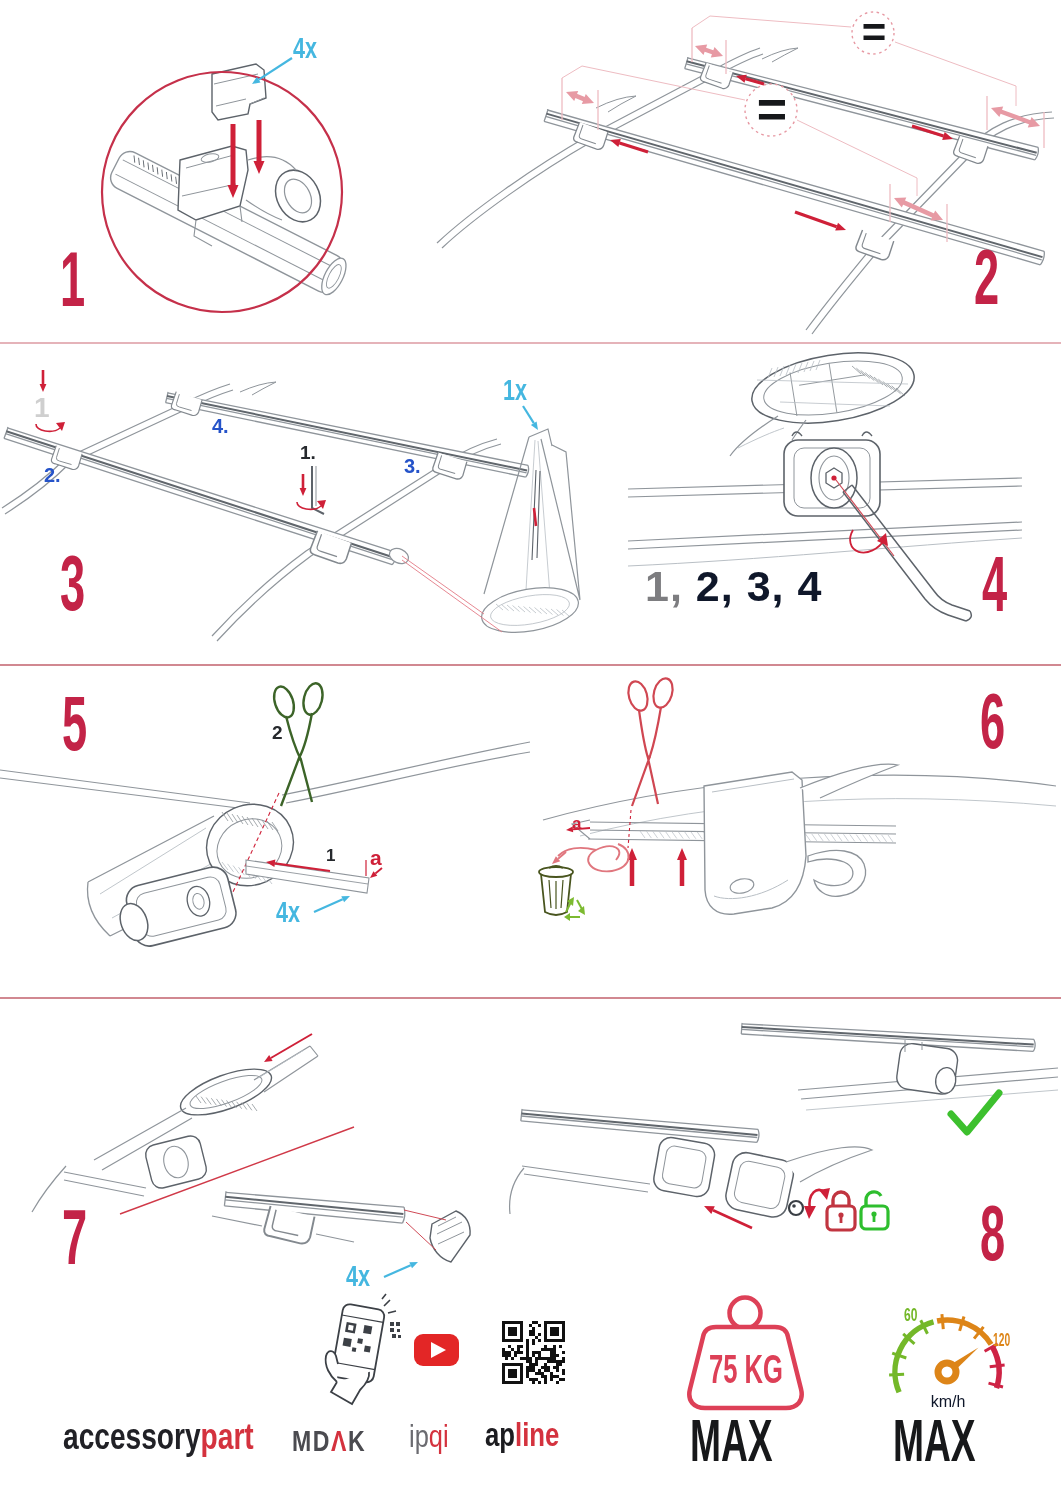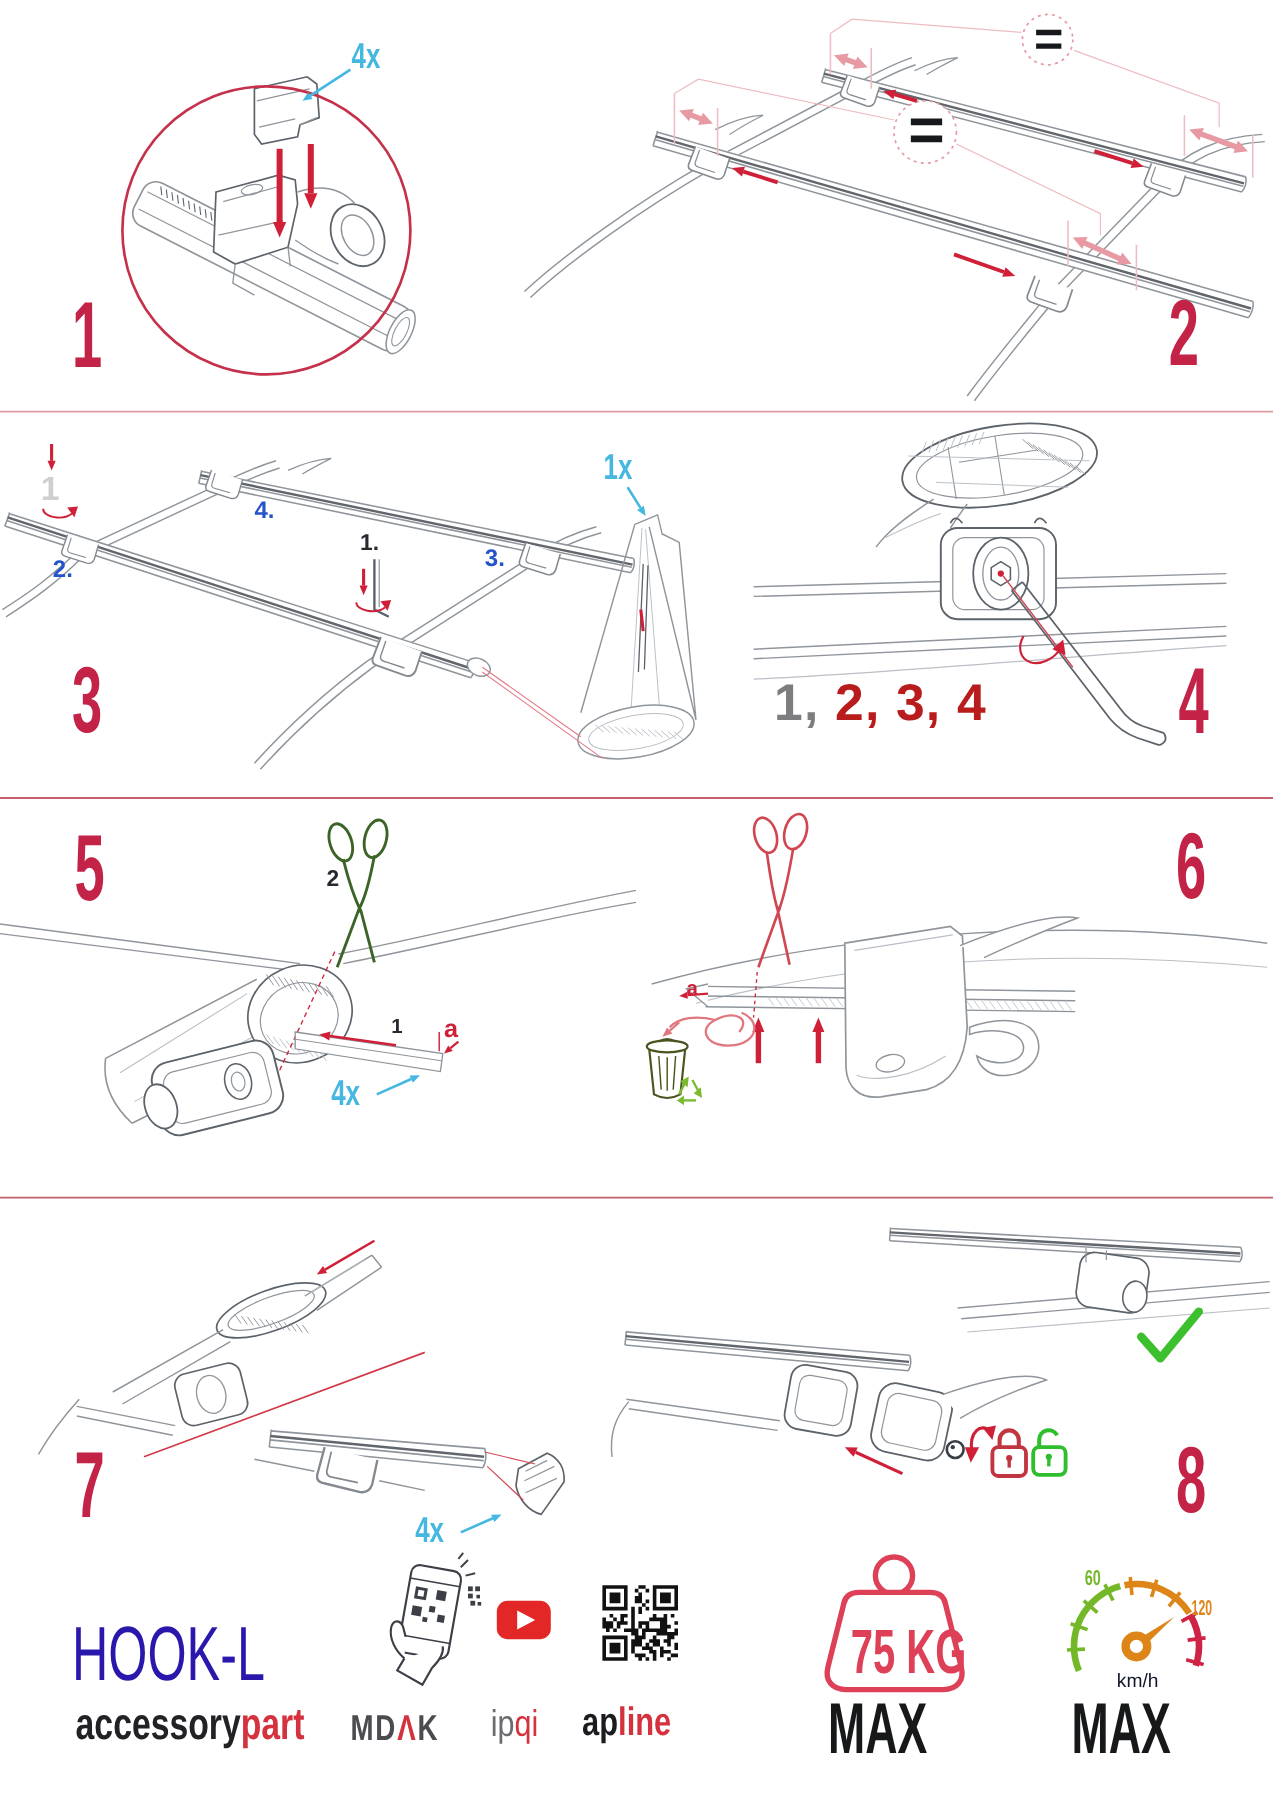--- a/index.html
+++ b/index.html
@@ -9,35 +9,35 @@
   #page div { position:absolute; white-space:nowrap; }
   .stepnum { font-size:78px; font-weight:700; color:#c32347; transform:scaleX(.58); transform-origin:left top; line-height:.82; letter-spacing:-2px; }
   .qty { font-size:30px; font-weight:700; color:#45b7e0; transform:scaleX(.72); transform-origin:left top; line-height:.9; }
   .equals { font-weight:900; color:#16181b; text-align:center; line-height:1.2; }
   .bluemark { font-size:20px; color:#2553c9; font-weight:600; }
   .blackmark { font-size:19px; color:#26292d; font-weight:600; }
   .ghostmark { font-size:28px; color:#cfcfcf; font-weight:600; }
   .amark { font-size:21px; color:#cf2038; font-weight:700; }
   .seq { font-size:43px; font-weight:600; letter-spacing:1px; }
   .seqgray { color:#7d7d80; }
-  .seqblue { color:#b91c1c; }
+  .seqblue { color:#0f172a; }
   .cond75 { display:inline-block; transform:scaleX(.655); transform-origin:left top; }
   .cond80 { display:inline-block; transform:scaleX(.76); transform-origin:left top; }
   .cond72 { display:inline-block; transform:scaleX(.64); transform-origin:left top; }
   .cond62 { display:inline-block; transform:scaleX(.62); transform-origin:left top; }
   .hookl { left:60px; top:1341px; font-size:64px; font-weight:400; color:#2a18ac; letter-spacing:0px; }
   .brandline { left:63px; top:1416px; font-size:37px; font-weight:700; }
   .bb { color:#212126; } .br { color:#d4323e; }
   .mdak { left:292px; top:1424px; font-size:30px; font-weight:700; letter-spacing:2px; transform:scaleX(.77); transform-origin:left top; }
   .mk { color:#4b4b50; } .ma { color:#d4323e; }
   .ipqi { left:409px; top:1419px; font-size:31px; font-weight:400; transform:scaleX(.82); transform-origin:left top; }
   .ig { color:#6b6b70; } .ir { color:#d4323e; }
   .apline { left:485px; top:1416px; font-size:33px; font-weight:700; transform:scaleX(.78); transform-origin:left top; }
   .ab { color:#1c1c20; } .ar { color:#d4323e; }
-  .kg { left:709px; top:1347px; font-size:52px; font-weight:700; color:#dd4057; }
+  .kg { left:709px; top:1347px; font-size:40px; font-weight:700; color:#dd4057; }
   .maxw { top:1406px; font-size:60px; font-weight:700; color:#17181a; width:110px; text-align:center; }
   .sp60 { left:904px; top:1305px; font-size:18px; font-weight:700; color:#74b829; transform:scaleX(.88); transform-origin:left top; }
   .sp120 { left:993px; top:1330px; font-size:18px; font-weight:700; color:#dd8518; transform:scaleX(.75); transform-origin:left top; }
   .kmh { left:908px; top:1393px; width:80px; text-align:center; font-size:16px; color:#0f172a; }
 </style>
 </head>
 <body>
 
 <div id="page">
   <svg id="art" width="1061" height="1500" viewBox="0 0 1061 1500">
@@ -588,21 +588,20 @@
     <div class="bluemark" style="left:44px;top:464px;">2.</div>
     <div class="bluemark" style="left:212px;top:415px;">4.</div>
     <div class="blackmark" style="left:300px;top:442px;">1.</div>
     <div class="bluemark" style="left:404px;top:455px;">3.</div>
     <div class="ghostmark" style="left:34px;top:392px;">1</div>
     <div class="seq" style="left:645px;top:562px;"><span class="seqgray">1,</span><span class="seqblue"> 2, 3, 4</span></div>
     <div class="blackmark" style="left:272px;top:722px;">2</div>
     <div class="blackmark" style="left:326px;top:846px;font-size:17px;">1</div>
     <div class="amark" style="left:370px;top:846px;">a</div>
     <div class="amark" style="left:572px;top:814px;font-size:17px;">a</div>
-    <div class="hookl"><span class="cond75">HOOK-L</span></div>
     <div class="brandline"><span class="cond80"><span class="bb">accessory</span><span class="br">part</span></span></div>
     <div class="mdak"><span class="mk">MD</span><span class="ma">Λ</span><span class="mk">K</span></div>
     <div class="ipqi"><span class="ig">ip</span><span class="ir">qi</span></div>
     <div class="apline"><span class="ab">ap</span><span class="ar">line</span></div>
     <div class="kg"><span class="cond72">75 KG</span></div>
     <div class="maxw" style="left:690px;"><span class="cond62">MAX</span></div>
     <div class="sp60"><span class="cond80">60</span></div>
     <div class="sp120"><span class="cond80">120</span></div>
     <div class="kmh">km/h</div>
     <div class="maxw" style="left:893px;"><span class="cond62">MAX</span></div>

